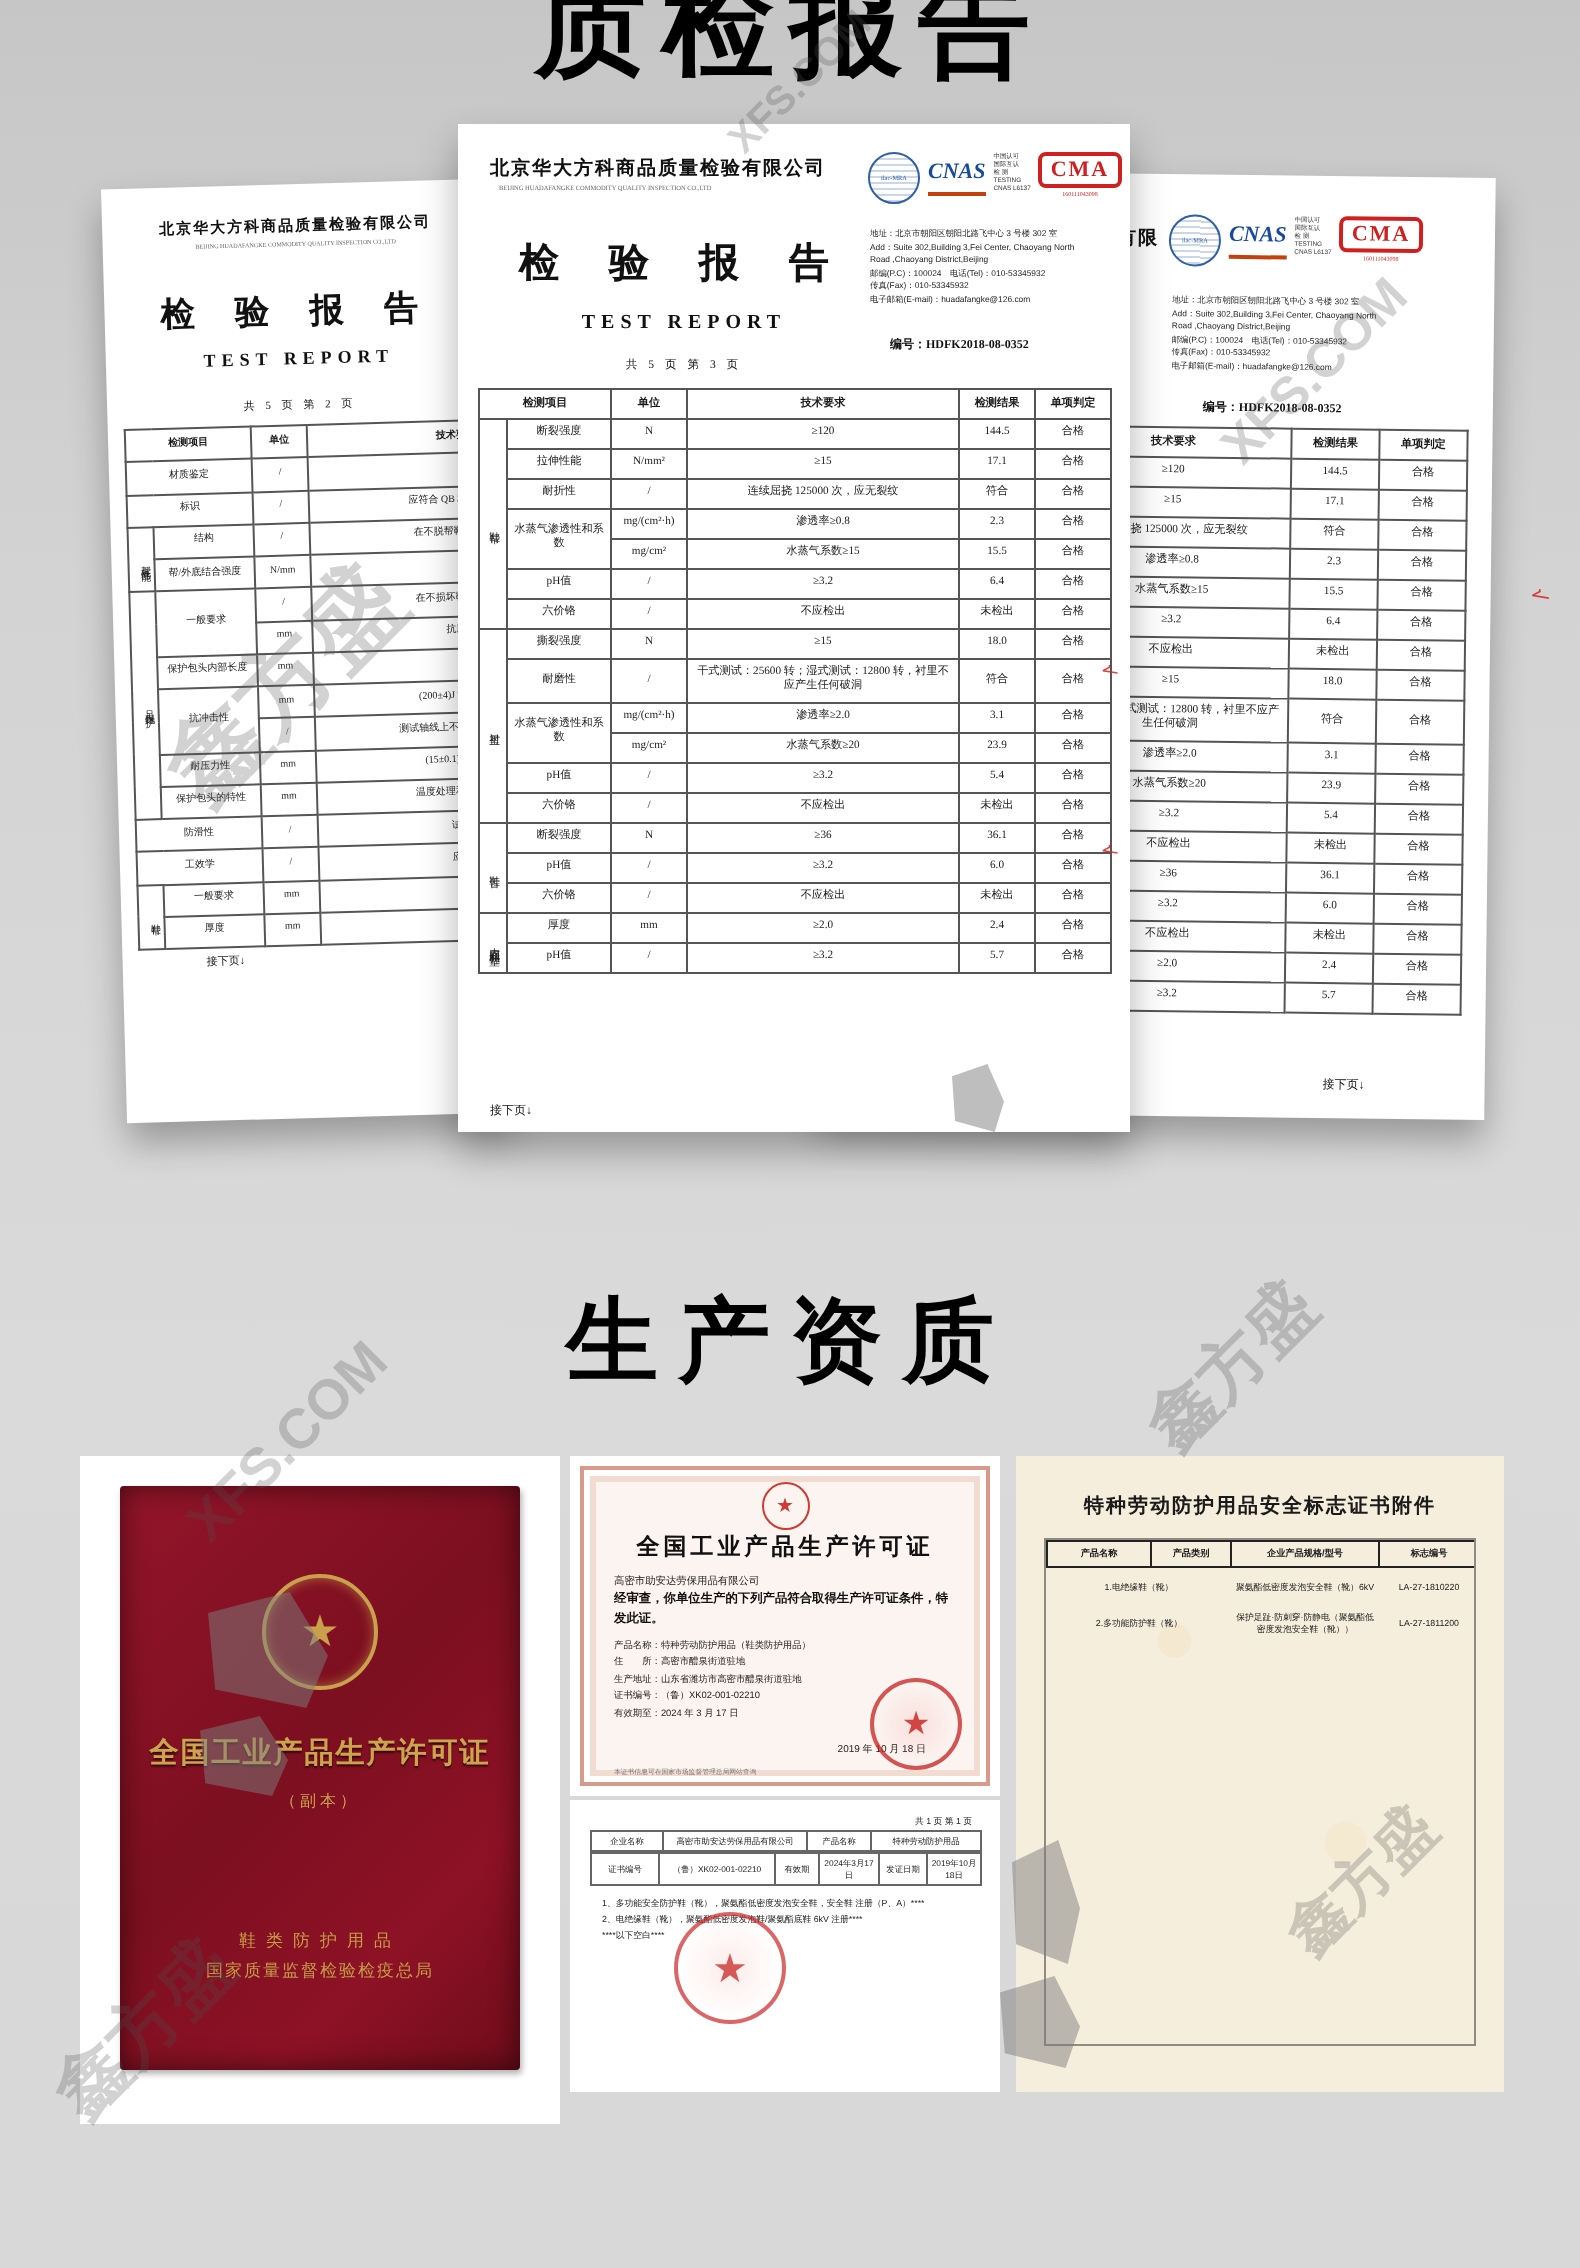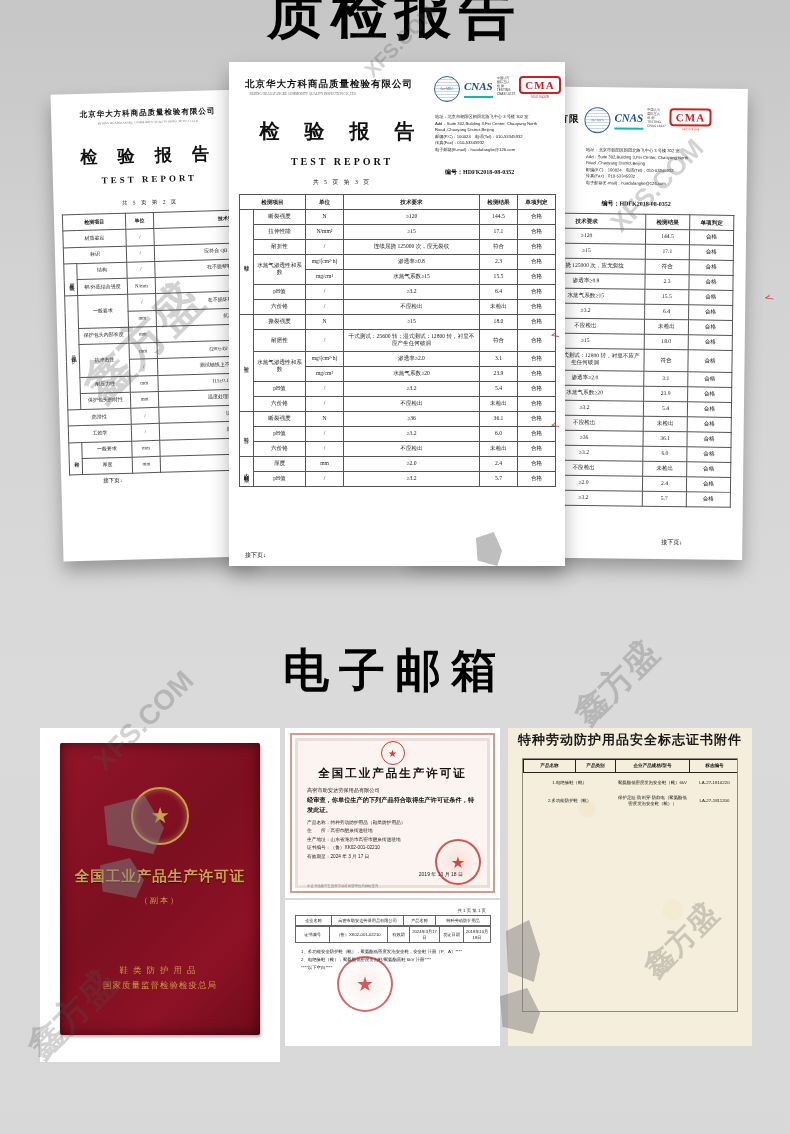--- a/index.html
+++ b/index.html
@@ -44,21 +44,21 @@
   
   #docR .co-cn{position:absolute;left:18px;top:26px;width:150px;font-size:9.5px;}
   #docR .rt{position:absolute;left:114px;top:126px;width:206px;}
   #docR .foot{position:absolute;left:252px;bottom:12px;font-size:6px;}
   
   .logos{position:absolute;display:flex;align-items:flex-start;gap:4px;}
   #docC .logos{left:205px;top:14px;}
   #docR .logos{left:170px;top:20px;}
   .ilac{width:24px;height:24px;border:1.5px solid #2f5fa5;border-radius:50%;display:flex;align-items:center;justify-content:center;font-size:3.2px;color:#2f5fa5;background:
     repeating-linear-gradient(0deg,rgba(47,95,165,.25) 0 1px,transparent 1px 3px);}
-  .cnas{font-weight:900;font-style:italic;color:#17499c;font-size:11px;border-bottom:2px solid #14b8a6;line-height:20px;}
+  .cnas{font-weight:900;font-style:italic;color:#17499c;font-size:11px;border-bottom:2px solid #c2410c;line-height:20px;}
   .accred{font-size:3.2px;line-height:1.25;color:#333;font-family:"Liberation Sans",sans-serif;}
   .cma-wrap{text-align:center;}
   .cma{display:block;color:#cf1f1f;border:2px solid #cf1f1f;border-radius:4px;font-size:11px;font-weight:900;padding:1px 4px;letter-spacing:1px;}
   .cma-code{display:block;font-style:normal;font-size:3px;color:#cf1f1f;margin-top:1px;}
   
   .addr{font-size:4.2px;line-height:1.55;color:#222;font-family:"Liberation Sans",sans-serif;}
   #docC .addr{position:absolute;left:206px;top:52px;width:126px;}
   #docR .addr{position:absolute;left:172px;top:60px;width:132px;}
   .repno{font-size:6px;font-weight:bold;}
   #docC .repno{position:absolute;left:216px;top:106px;}
@@ -98,21 +98,21 @@
   .stamp{position:absolute;border:2.5px solid rgba(200,30,28,.75);border-radius:50%;display:flex;align-items:center;justify-content:center;color:rgba(200,30,28,.8);background:radial-gradient(circle,rgba(230,80,70,.12),transparent 70%);}
   .stamp::before{content:"★";}
   .lic .stamp{right:12px;top:104px;width:42px;height:42px;font-size:16px;}
   .annex{position:relative;margin-top:2px;background:#fff;height:146px;padding:8px 10px;box-sizing:border-box;}
   .annex-page{text-align:right;font-size:4.4px;margin:0 4px 2px 0;color:#222;}
   .annex table{width:195px;}
   .annex td{font-size:4.2px;padding:2px 1px;border-color:#666;}
   .annex-items{margin-top:5px;font-size:4.4px;line-height:1.85;color:#222;padding-left:6px;}
   .annex .stamp{left:52px;top:56px;width:52px;height:52px;font-size:20px;opacity:.9;}
   #cardR{left:508px;top:728px;width:244px;height:318px;background:#f6eedc;}
-  .la-title{margin:0;padding-top:3px;text-align:center;font-size:13px;font-weight:bold;letter-spacing:1px;color:#1a1a1a;font-family:Liberation Serif, serif;}
+  .la-title{margin:0;padding-top:18px;text-align:center;font-size:10px;font-weight:bold;letter-spacing:1px;color:#1a1a1a;font-family:Liberation Serif, serif;}
   .la-box{margin:9px 14px 0;border:1px solid #8f8b80;height:252px;overflow:hidden;background:
     radial-gradient(circle at 30% 20%,rgba(230,190,120,.12) 0 8px,transparent 9px),
     radial-gradient(circle at 70% 60%,rgba(230,190,120,.10) 0 10px,transparent 11px);}
   .la-t{width:100%;}
   .la-t td{border:none;font-size:4.4px;padding:3px 2px;}
   .la-t td.hd{border:1px solid #222;font-weight:bold;font-size:4.6px;}
   .la-t tr:not(:first-child) td{padding-top:7px;}
 </style>
 </head>
 <body>
@@ -541,21 +541,21 @@
           <td>/</td>
           <td>≥3.2</td>
           <td>5.7</td>
           <td>合格</td>
         </tr>
       </tbody>
   </table>
   <div class="foot">接下页↓</div>
 </section>
 
-<h1 class="sec-title" id="prodTitle">电子邮箱</h1>
+<h1 class="sec-title" id="prodTitle">生产资质</h1>
 
 <div class="card" id="cardL">
   <div class="book">
     <span class="emb"></span>
     <div class="book-title">全国工业产品生产许可证</div>
     <div class="book-sub">（副本）</div>
     <div class="book-f1">鞋类防护用品</div>
     <div class="book-f2">国家质量监督检验检疫总局</div>
   </div>
 </div>

